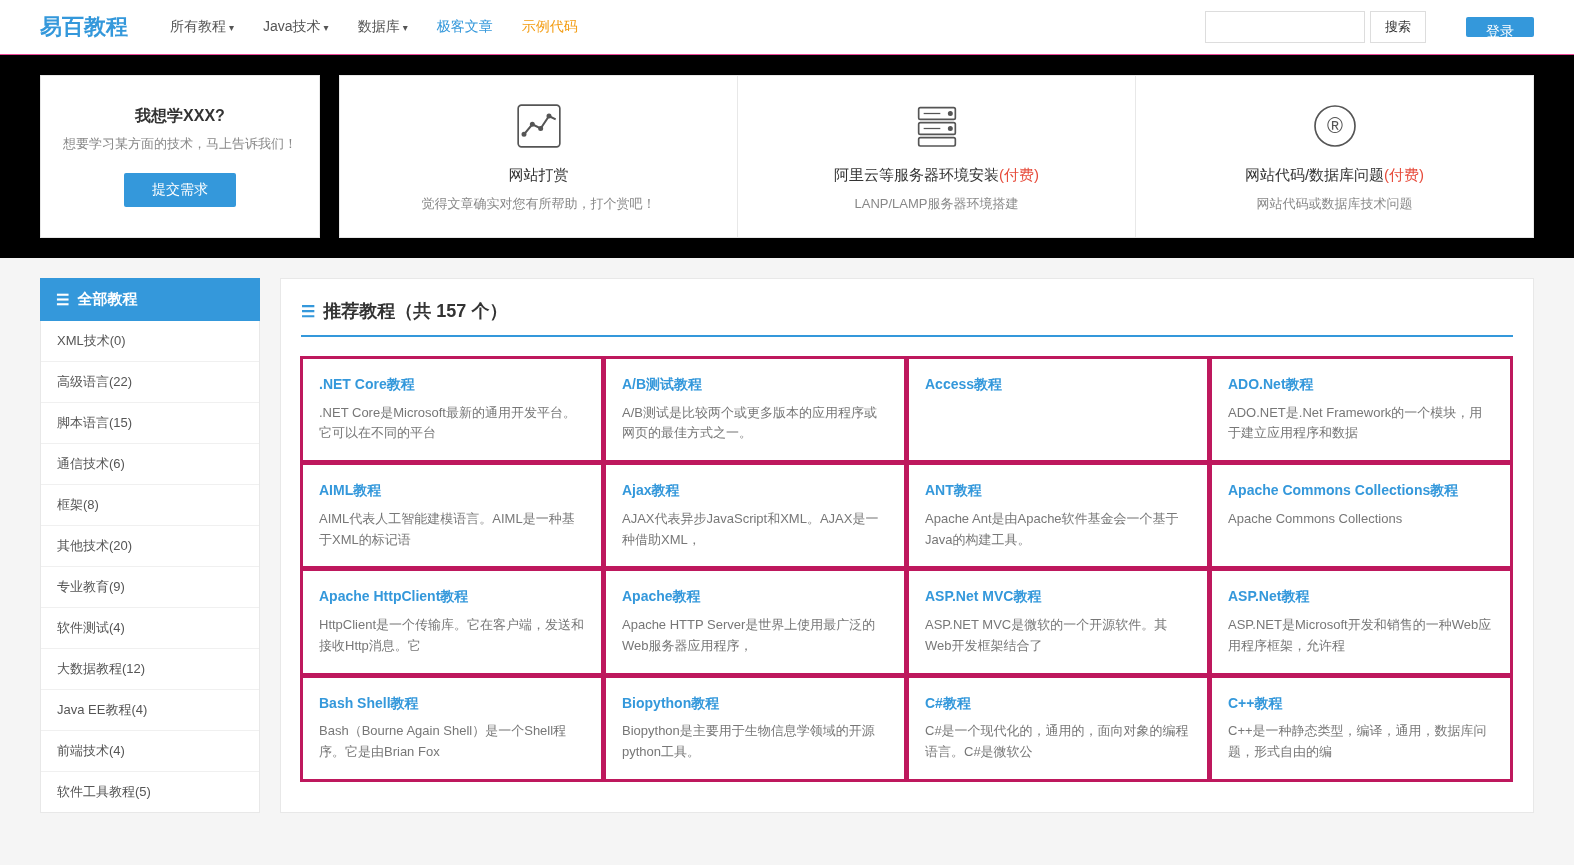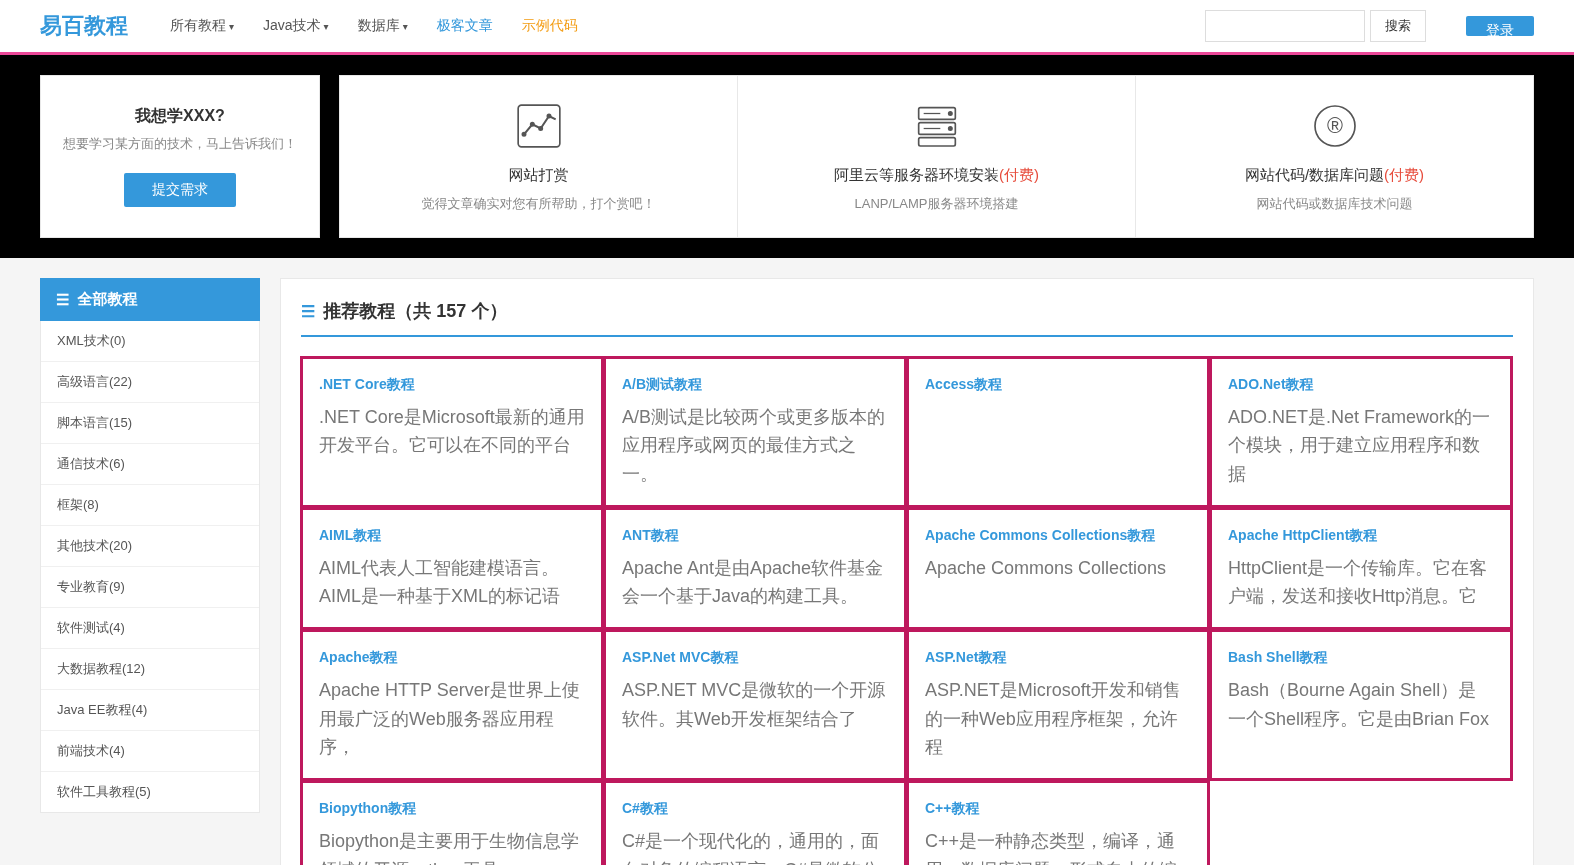--- a/index.html
+++ b/index.html
@@ -1,19 +1,19 @@
 <!DOCTYPE html>
 <html><head>
   <meta charset="utf-8">
   <style>
     * { box-sizing: border-box; margin: 0; padding: 0; }
     body { font-family: "Microsoft YaHei", "PingFang SC", Arial, sans-serif; background: #f5f5f5; font-size: 14px; color: #333; }
 
     
-    .header { background: #fff; border-bottom: 3px solid #ec4899; padding: 16px 40px; height: 55px; display: flex; align-items: center; gap: 30px; }
+    .header { background: #fff; border-bottom: 1px solid #ec4899; padding: 16px 40px; height: 55px; display: flex; align-items: center; gap: 30px; }
     .logo { font-size: 22px; font-weight: bold; color: #333; }
     .logo span { color: #3498db; }
     .nav { display: flex; align-items: flex-end; gap: 5px; flex: 1; }
     .nav-item { padding: 0 12px; height: 55px; display: flex; align-items: center; color: #555; cursor: pointer; font-size: 14px; }
     .nav-item.geek { color: #3498db; }
     .nav-item.example { color: #f39c12; }
     .nav-arrow { font-size: 10px; margin-left: 3px; }
     .search-area { display: flex; align-items: flex-start; gap: 5px; }
     .search-input { border: 1px solid #ddd; padding: 5px 10px; height: 32px; width: 160px; outline: none; font-size: 13px; }
     .search-btn { background: #fff; border: 1px solid #ddd; padding: 5px 14px; height: 32px; cursor: pointer; font-size: 13px; color: #333; }
@@ -45,21 +45,21 @@
 
     
     .content { flex: 1; background: #fff; border: 1px solid #e8e8e8; padding: 20px; }
     .content-header { display: flex; align-items: center; gap: 8px; margin-bottom: 20px; font-size: 18px; font-weight: bold; color: #333; border-bottom: 2px solid #3498db; padding-bottom: 12px; }
     .content-header-icon { color: #3498db; font-size: 16px; }
 
     
     .course-grid { display: grid; grid-template-columns: repeat(4, 1fr); gap: 0; }
     .course-card { border: 3px solid #be185d; margin: -1px 0 0 -1px; padding: 16px; cursor: pointer; }
     .course-title { font-size: 14px; color: #3498db; font-weight: bold; margin-bottom: 8px; cursor: pointer; line-height: 1.4; }
-    .course-desc { font-size: 18px; color: #777; line-height: 1.6; }
+    .course-desc { font-size: 13px; color: #777; line-height: 1.6; }
   </style>
 </head>
 <body>
 
 <header class="header">
   <div class="logo">
     <span>易百</span><span>教程</span>
   </div>
   <nav class="nav">
     <div class="nav-item">
@@ -186,20 +186,24 @@
       </div>
       <div class="course-card">
         <div class="course-title">ADO.Net教程</div>
         <div class="course-desc">ADO.NET是.Net Framework的一个模块，用于建立应用程序和数据</div>
       </div>
       <div class="course-card">
         <div class="course-title">AIML教程</div>
         <div class="course-desc">AIML代表人工智能建模语言。AIML是一种基于XML的标记语</div>
       </div>
       <div class="course-card">
+        <div class="course-title">Ajax教程</div>
+        <div class="course-desc">AJAX代表异步JavaScript和XML。AJAX是一种借助XML，</div>
+      </div>
+      <div class="course-card">
         <div class="course-title">ANT教程</div>
         <div class="course-desc">Apache Ant是由Apache软件基金会一个基于Java的构建工具。</div>
       </div>
       <div class="course-card">
         <div class="course-title">Apache Commons Collections教程</div>
         <div class="course-desc">Apache Commons Collections</div>
       </div>
       <div class="course-card">
         <div class="course-title">Apache HttpClient教程</div>
         <div class="course-desc">HttpClient是一个传输库。它在客户端，发送和接收Http消息。它</div>

